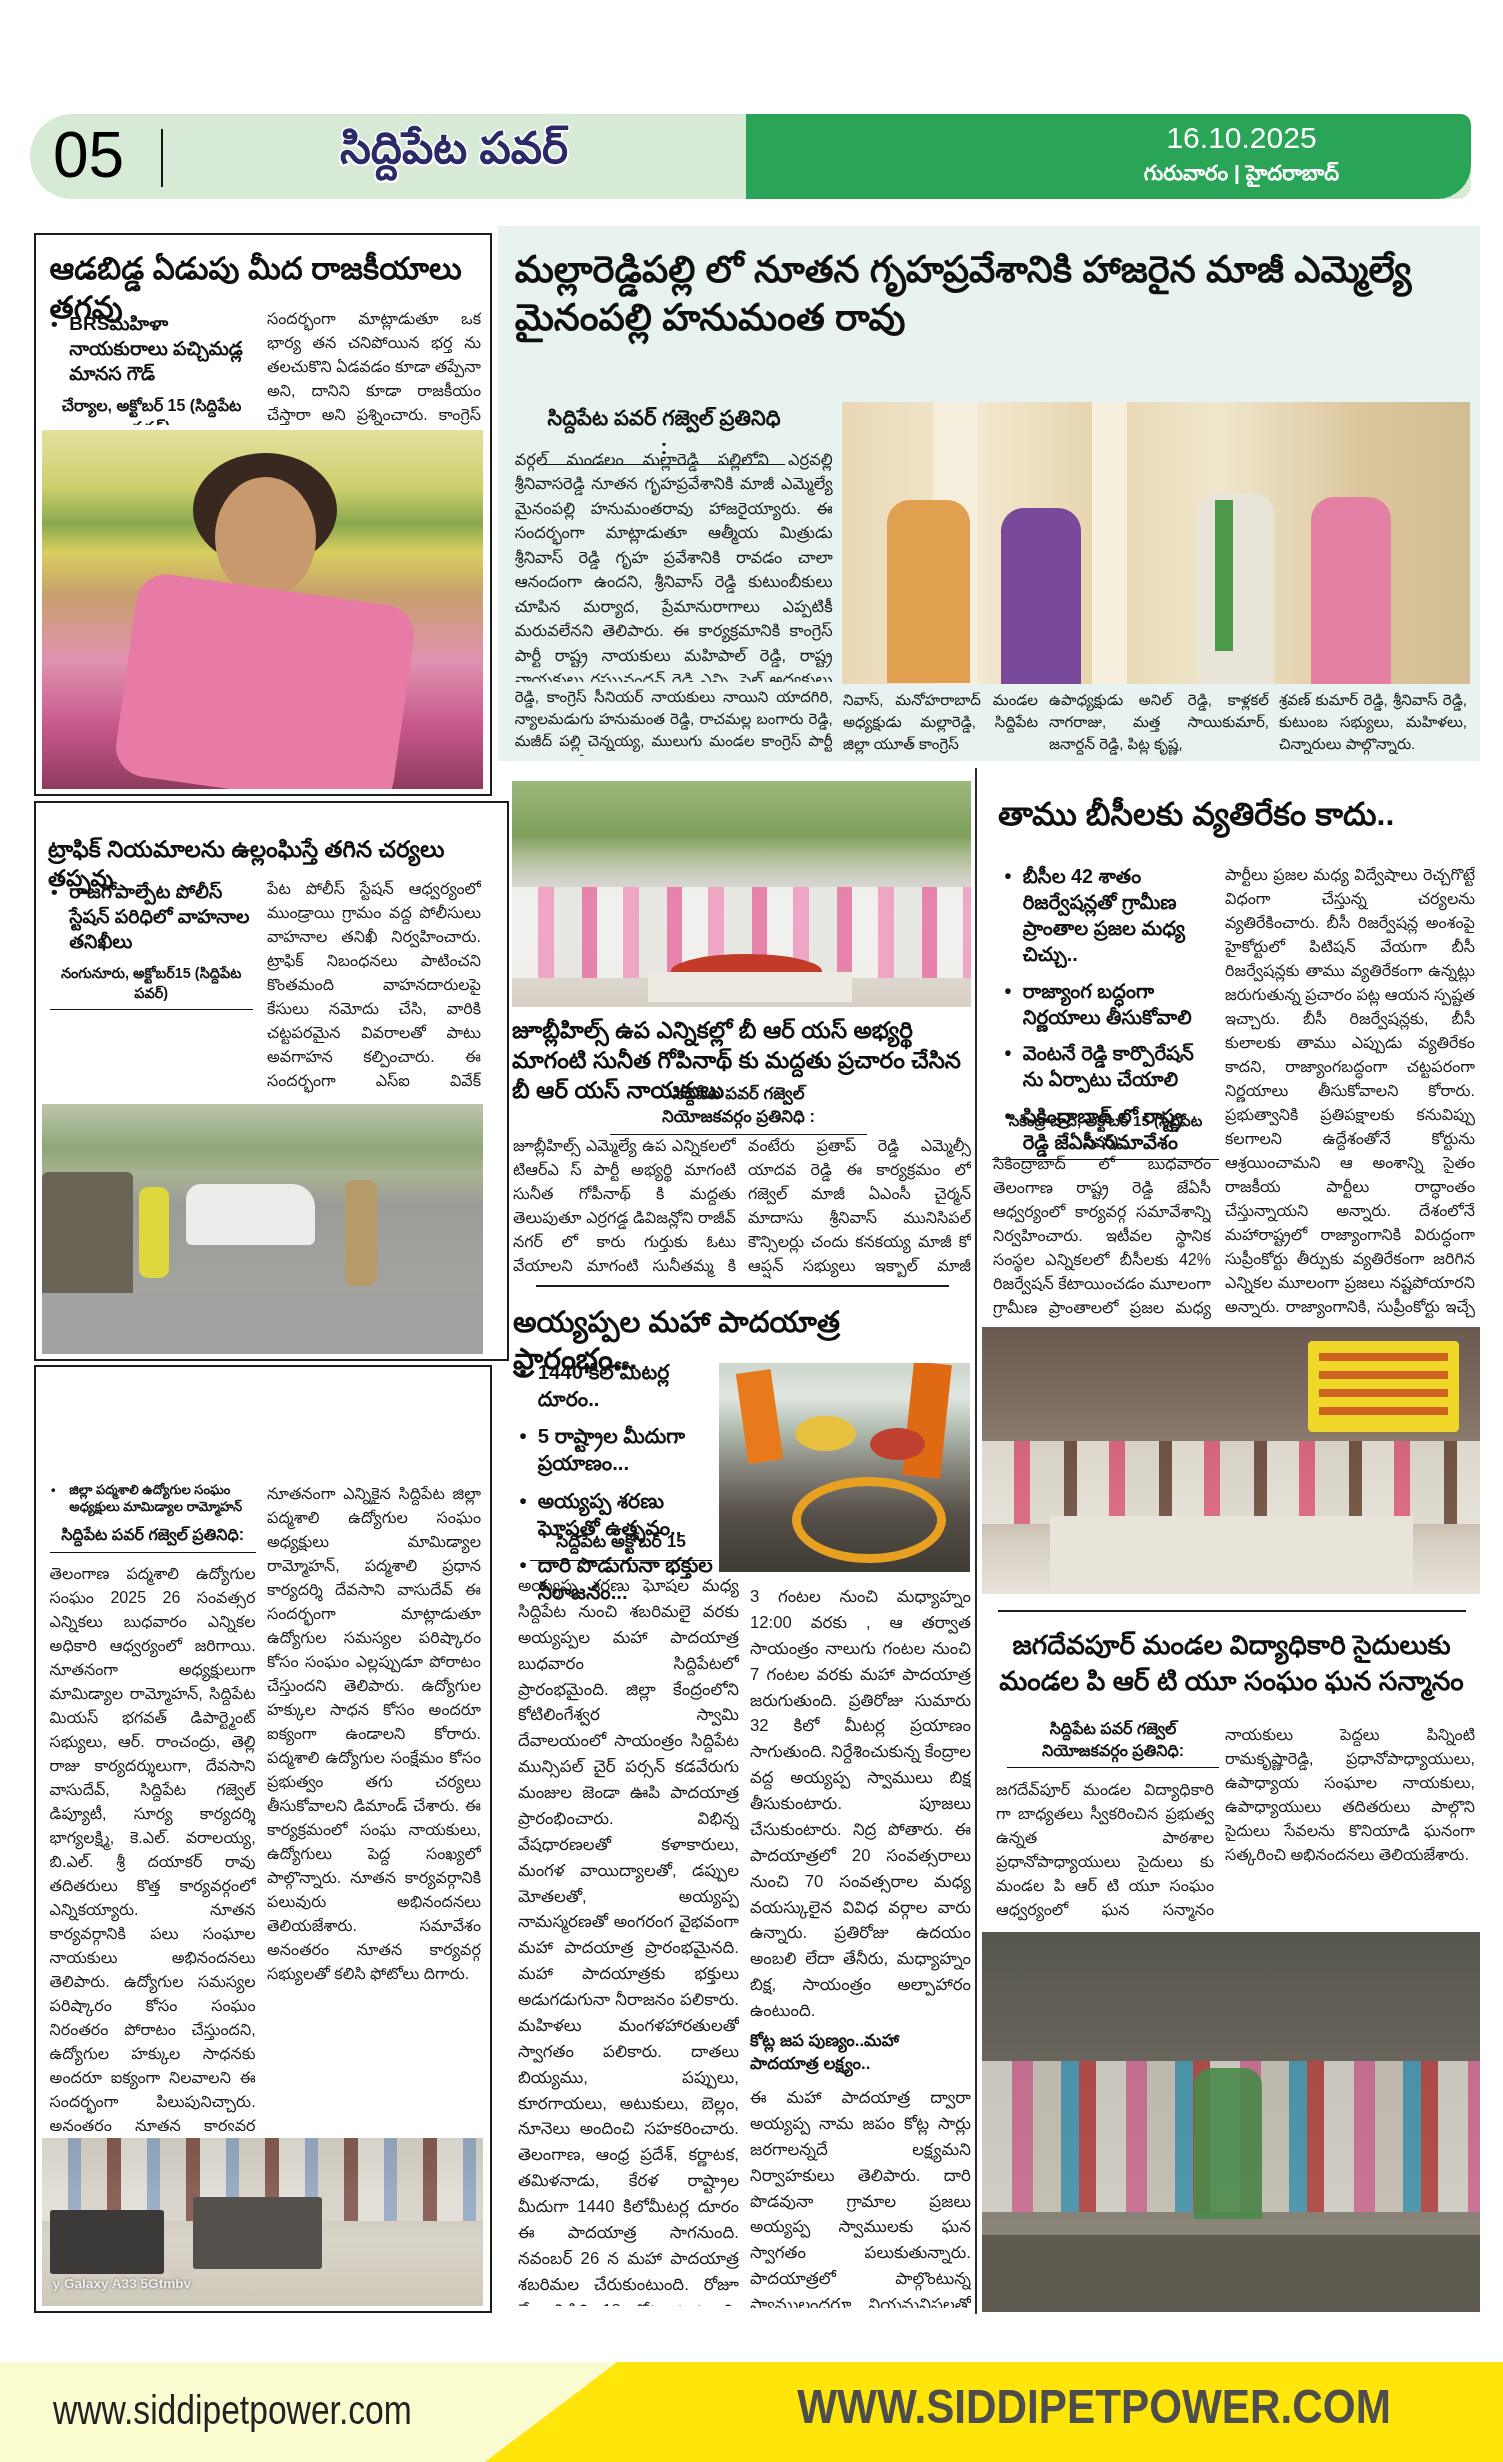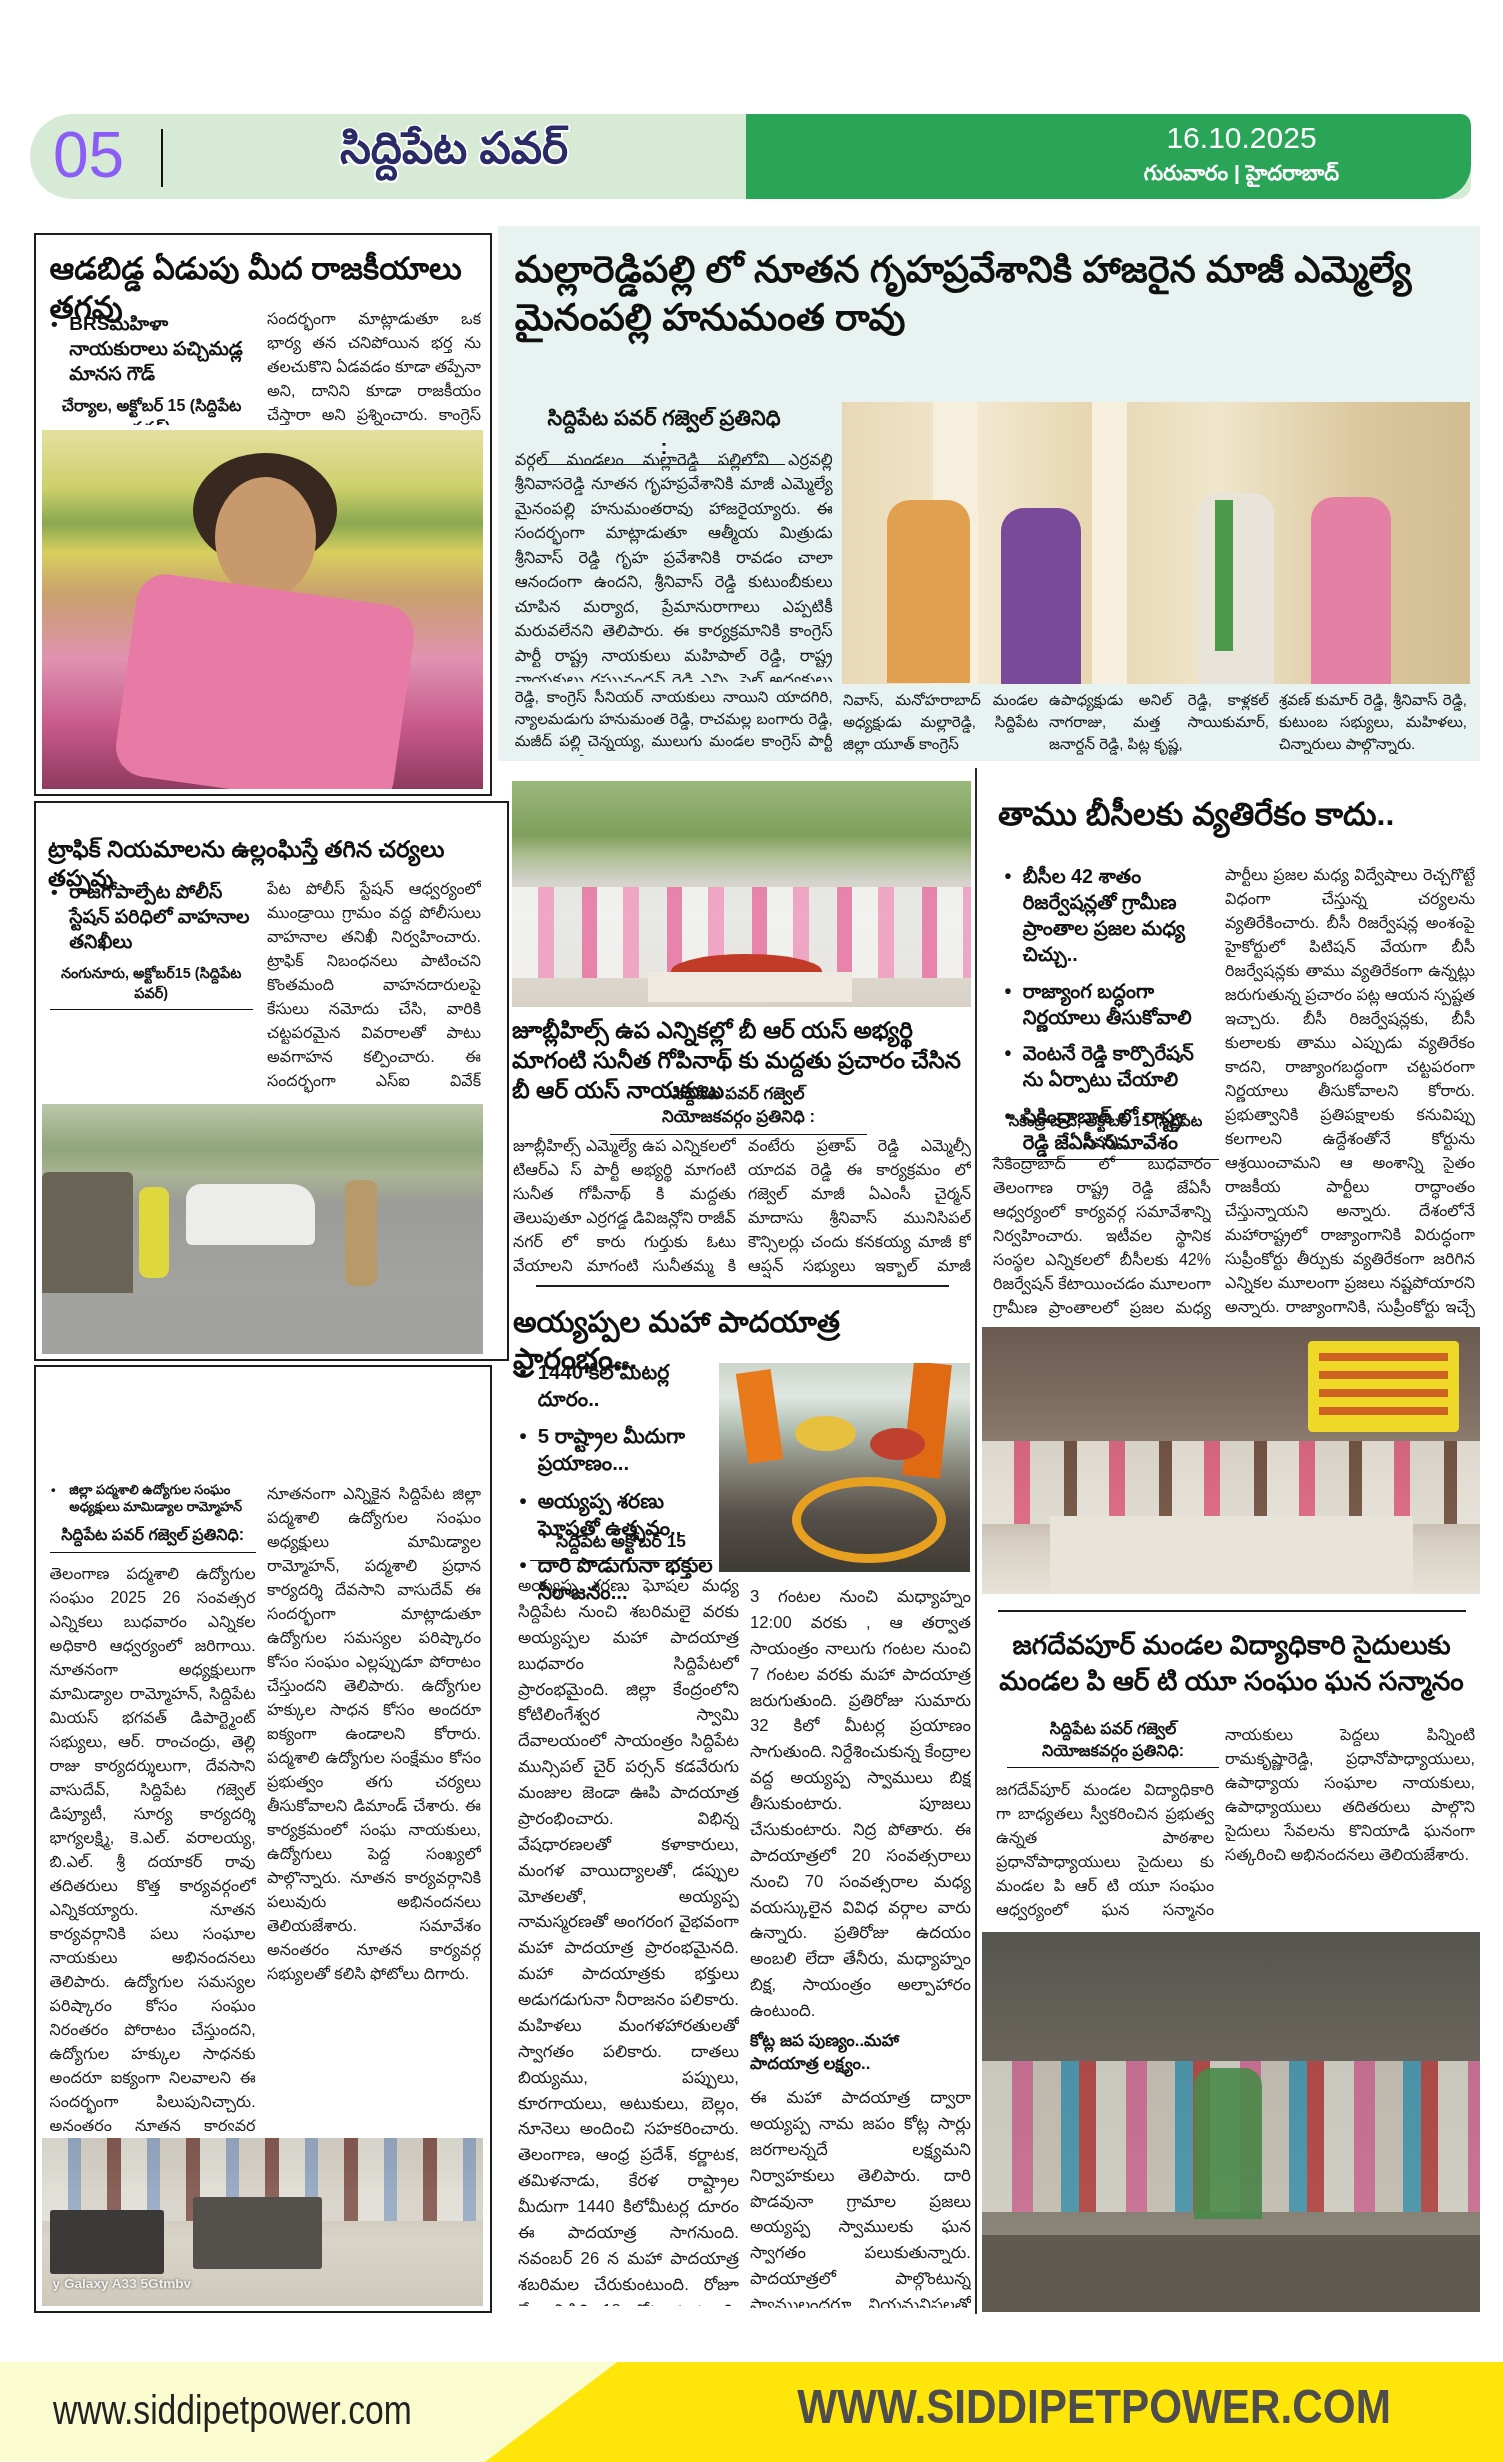--- a/index.html
+++ b/index.html
@@ -15,21 +15,21 @@
   ul.bul li:before{content:"•";position:absolute;left:1.5px;top:0;}
   .photo{position:absolute;overflow:hidden;}
   .caption{line-height:1.45;text-align:justify;overflow:hidden;}
   .vrule{position:absolute;background:#2a2a2a;}
   .hrule{position:absolute;background:#1c1c1c;}
 </style>
 </head>
 <body>
 
 <div class="abs" style="left:30px;top:114px;width:1441px;height:85px;background:#d6ead6;border-radius:42px 13.6px 13.6px 42px;"></div>
-<div class="abs" style="left:53px;top:118px;width:98px;font-size:64px;font-weight:400;color:#8b5cf6;">05</div>
+<div class="abs" style="left:53px;top:118px;width:98px;font-size:64px;font-weight:400;color:#000000;">05</div>
 <div class="abs" style="left:161px;top:129px;width:2.3px;height:58px;background:#111;"></div>
 <div class="abs" style="left:189px;top:123px;width:530px;text-align:center;font-size:44px;font-weight:bold;color:#2b2a68;
             text-shadow:-1.5px -1.5px 0 #fff,1.5px -1.5px 0 #fff,-1.5px 1.5px 0 #fff,1.5px 1.5px 0 #fff;">సిద్దిపేట పవర్</div>
 <div class="abs" style="left:746px;top:114px;width:725px;height:85px;background:#2aa558;border-radius:0 10.6px 34px 0;"></div>
 <div class="abs" style="left:1090px;top:121px;width:303px;text-align:center;font-size:30px;color:#ffffff;">16.10.2025</div>
 <div class="abs" style="left:1090px;top:161px;width:303px;text-align:center;font-size:21px;font-weight:bold;color:#ffffff;">గురువారం | హైదరాబాద్</div>
 
 <div class="box" style="left:34px;top:233px;width:458px;height:563px;">
   <div class="headline" style="position:absolute;left:13.6px;top:15px;width:432px;font-size:31px;">ఆడబిడ్డ ఏడుపు మీద రాజకీయాలు తగవు</div>
   <div class="abs" style="left:13.6px;top:76px;width:204px;height:114px;overflow:hidden;">

